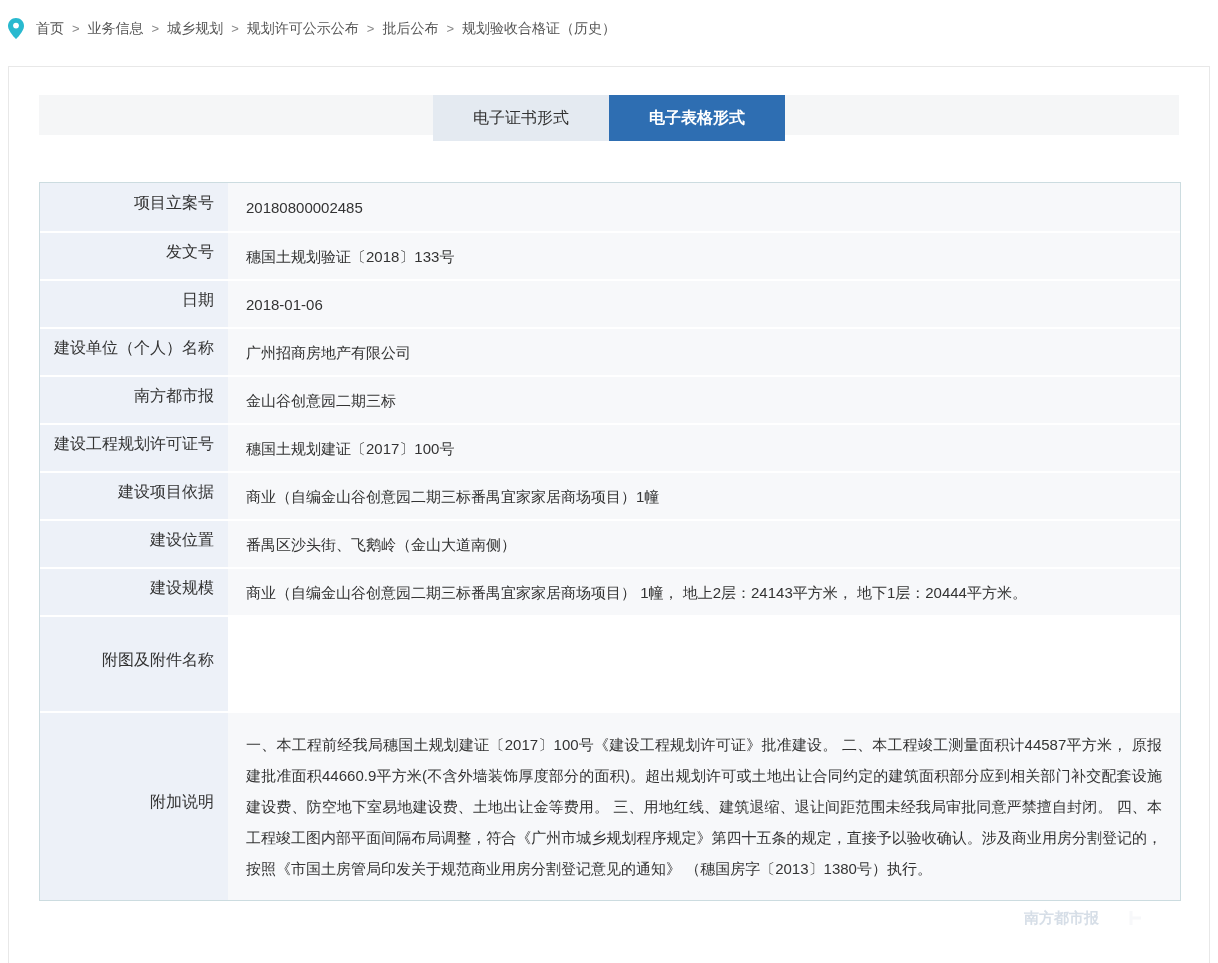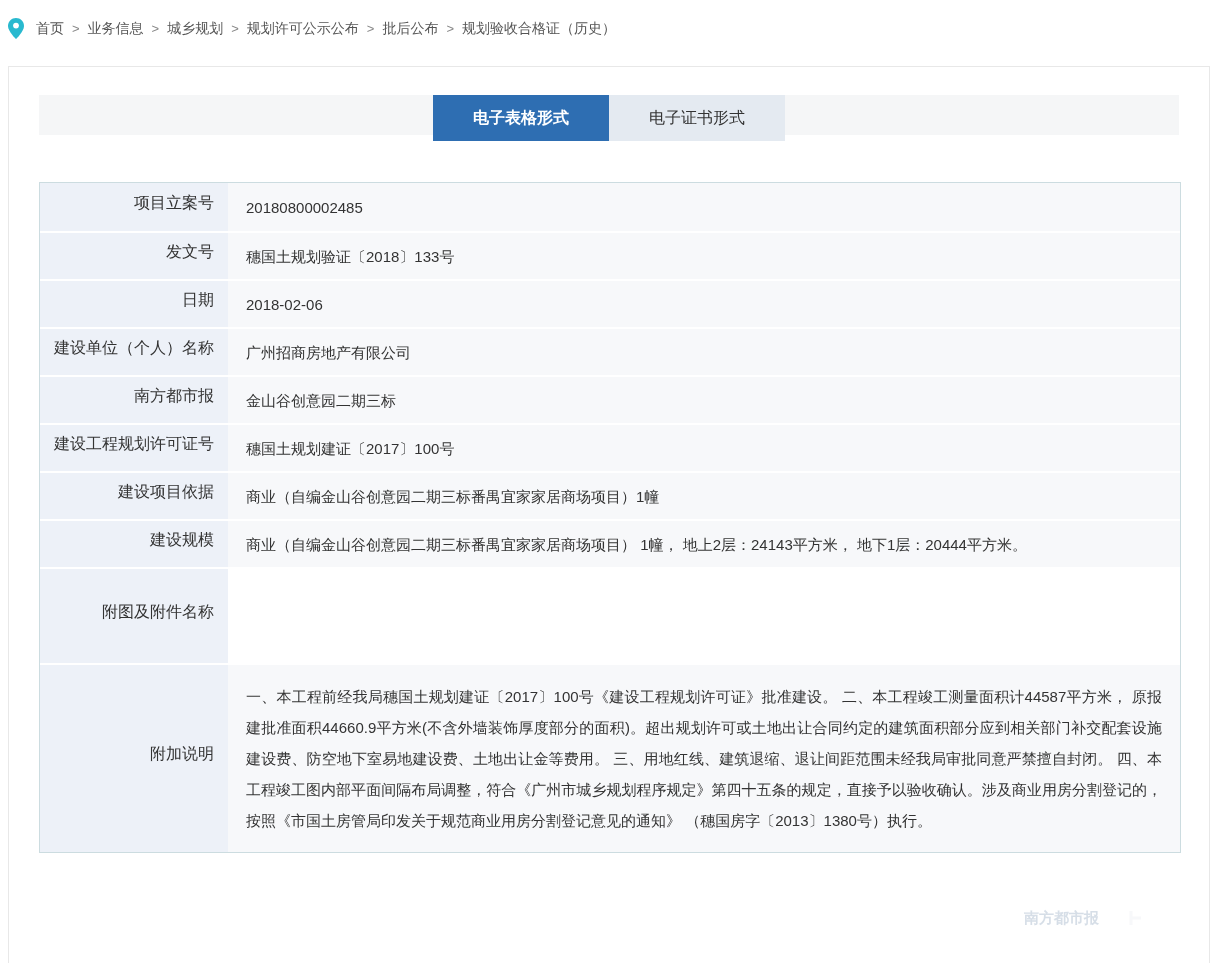--- a/index.html
+++ b/index.html
@@ -108,39 +108,39 @@
   <span class="crumb">批后公布</span>
   <span class="crumb-sep">&gt;</span>
   <span class="crumb crumb-current">规划验收合格证（历史）</span>
 </div>
 
 <div class="container">
 
   <div class="tabstrip"></div>
 
   <div class="tabs">
+    <div class="tab tab-inactive">电子证书形式</div>
     <div class="tab tab-active">电子表格形式</div>
-    <div class="tab tab-inactive">电子证书形式</div>
   </div>
 
   <div class="datatable">
 
     <div class="row row-first">
       <div class="cell-label">项目立案号</div>
       <div class="cell-value">20180800002485</div>
     </div>
 
     <div class="row row-std">
       <div class="cell-label">发文号</div>
       <div class="cell-value">穗国土规划验证〔2018〕133号</div>
     </div>
 
     <div class="row row-std">
       <div class="cell-label">日期</div>
-      <div class="cell-value">2018-02-06</div>
+      <div class="cell-value">2018-01-06</div>
     </div>
 
     <div class="row row-std">
       <div class="cell-label">建设单位（个人）名称</div>
       <div class="cell-value">广州招商房地产有限公司</div>
     </div>
 
     <div class="row row-std">
       <div class="cell-label">南方都市报</div>
       <div class="cell-value">金山谷创意园二期三标</div>
@@ -149,20 +149,24 @@
     <div class="row row-std">
       <div class="cell-label">建设工程规划许可证号</div>
       <div class="cell-value">穗国土规划建证〔2017〕100号</div>
     </div>
 
     <div class="row row-std">
       <div class="cell-label">建设项目依据</div>
       <div class="cell-value">商业（自编金山谷创意园二期三标番禺宜家家居商场项目）1幢</div>
     </div>
 
+    <div class="row row-std">
+      <div class="cell-label">建设位置</div>
+      <div class="cell-value">番禺区沙头街、飞鹅岭（金山大道南侧）</div>
+    </div>
 
     <div class="row row-std">
       <div class="cell-label">建设规模</div>
       <div class="cell-value">商业（自编金山谷创意园二期三标番禺宜家家居商场项目） 1幢， 地上2层：24143平方米， 地下1层：20444平方米。</div>
     </div>
 
     <div class="row row-attachments">
       <div class="cell-label">附图及附件名称</div>
     </div>
 

